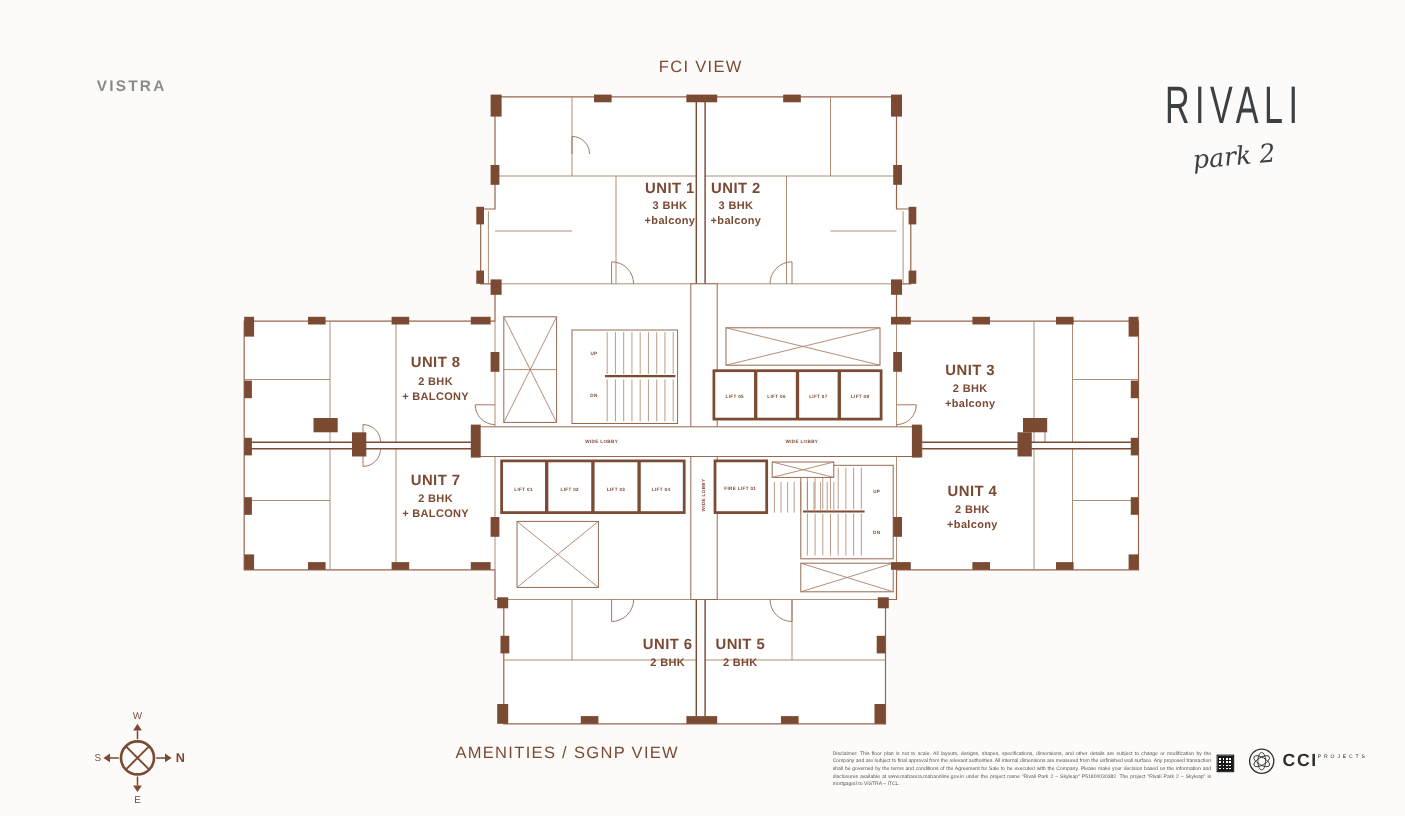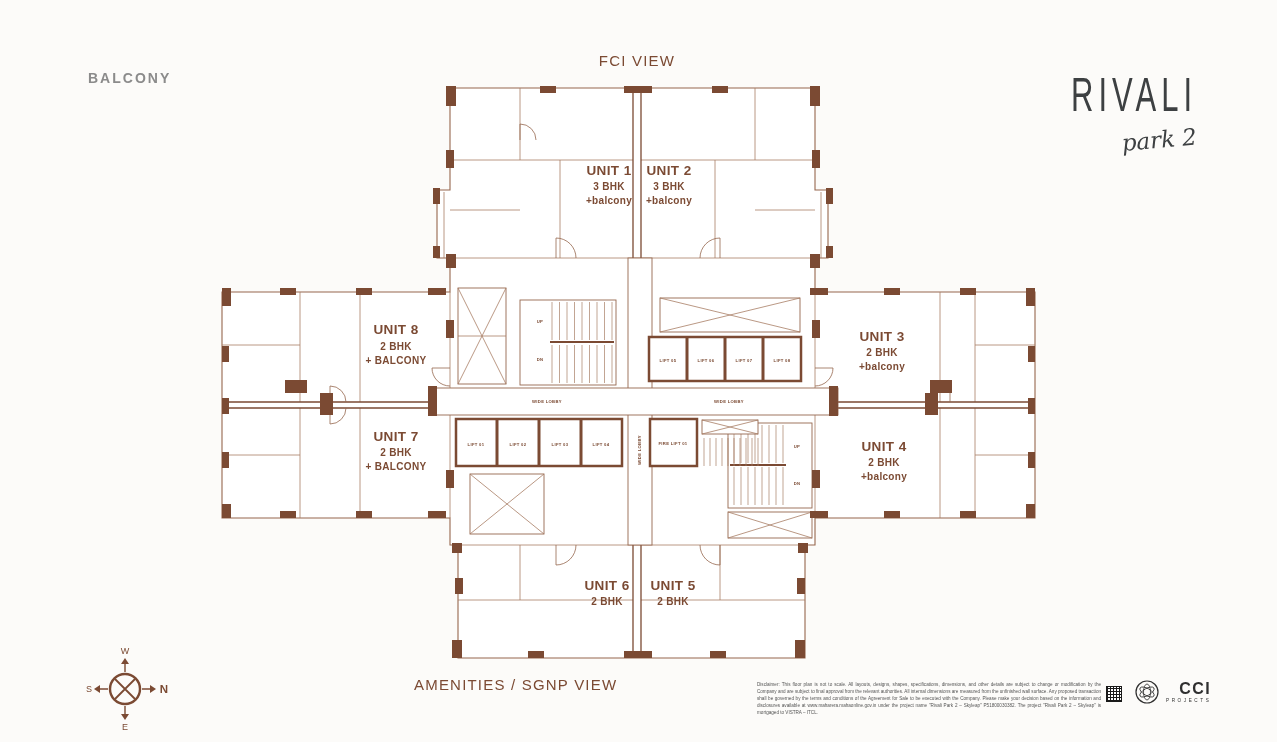--- a/index.html
+++ b/index.html
@@ -10,31 +10,31 @@
   html,body{width:1277px;height:742px;overflow:hidden;background:#fcfbf9;
     font-family:"Liberation Sans",sans-serif;}
   .page{position:relative;width:1277px;height:742px;}
   .abs{position:absolute;}
 
   .project-name{left:88px;top:70px;font-size:14px;font-weight:bold;color:var(--gray);letter-spacing:2px;}
   .view-label{font-size:15px;font-weight:normal;color:var(--label);letter-spacing:1.2px;}
   .view-top{left:437px;top:52px;width:400px;text-align:center;}
   .view-bottom{left:414px;top:676px;width:400px;text-align:left;}
 
-  .brand{right:80px;top:68px;width:150px;text-align:right;color:var(--dark);}
+  .brand{right:80px;top:68px;width:150px;text-align:center;color:var(--dark);}
   .brand-name{font-size:31px;letter-spacing:5px;font-weight:500;transform:scaleY(1.55);transform-origin:top center;}
   .brand-sub{margin-top:26px;font-family:"DejaVu Serif",serif;font-style:italic;font-size:23px;transform:rotate(-5deg);}
 
   .disclaimer{left:757px;top:682px;width:344px;font-size:4.6px;line-height:1.5;color:#555;text-align:justify;}
   .qr{left:1106px;top:686px;width:16px;height:16px;
       background:repeating-linear-gradient(0deg,#1a1a1a 0 1.5px,transparent 1.5px 3px),
                  repeating-linear-gradient(90deg,#1a1a1a 0 1.5px,#fff 1.5px 3px);
       border:1px solid #1a1a1a;}
   .cci{left:1134px;top:679px;display:flex;align-items:center;gap:6px;color:#2f2f2f;}
-  .cci-text{display:flex;flex-direction:column;line-height:1;align-items:flex-end;}
+  .cci-text{display:flex;flex-direction:row;line-height:1;}
   .cci-name{font-size:16px;font-weight:bold;letter-spacing:1.5px;}
   .cci-sub{font-size:4.6px;letter-spacing:2.6px;margin-top:2px;}
 
   svg text{font-family:"Liberation Sans",sans-serif;}
   .t-unit-name{font-size:13.5px;font-weight:bold;fill:var(--label);letter-spacing:.4px;}
   .t-unit-sub{font-size:10px;font-weight:bold;fill:var(--label);letter-spacing:.3px;}
   .t-micro{font-size:4.2px;font-weight:bold;fill:var(--label);letter-spacing:.3px;}
   .t-compass{font-size:9px;fill:var(--label);}
   .t-compass-n{font-size:11.5px;font-weight:bold;fill:var(--label);}
 
@@ -49,21 +49,21 @@
   .door{stroke:var(--line);stroke-width:.8;fill:none;}
   .pillar{fill:var(--wall);}
   .xline{stroke:var(--thin);stroke-width:.8;}
   .comp{stroke:var(--wall);fill:none;}
 </style>
 </head>
 <body>
 
 <div class="page">
 
-  <div class="abs project-name">BALCONY</div>
+  <div class="abs project-name">VISTRA</div>
   <div class="abs view-label view-top">FCI VIEW</div>
   <div class="abs view-label view-bottom">AMENITIES / SGNP VIEW</div>
 
   <div class="abs brand">
     <div class="brand-name">RIVALI</div>
     <div class="brand-sub">park 2</div>
   </div>
 
   <svg class="abs" style="left:0;top:0" width="1277" height="742" viewBox="0 0 1277 742">
 

